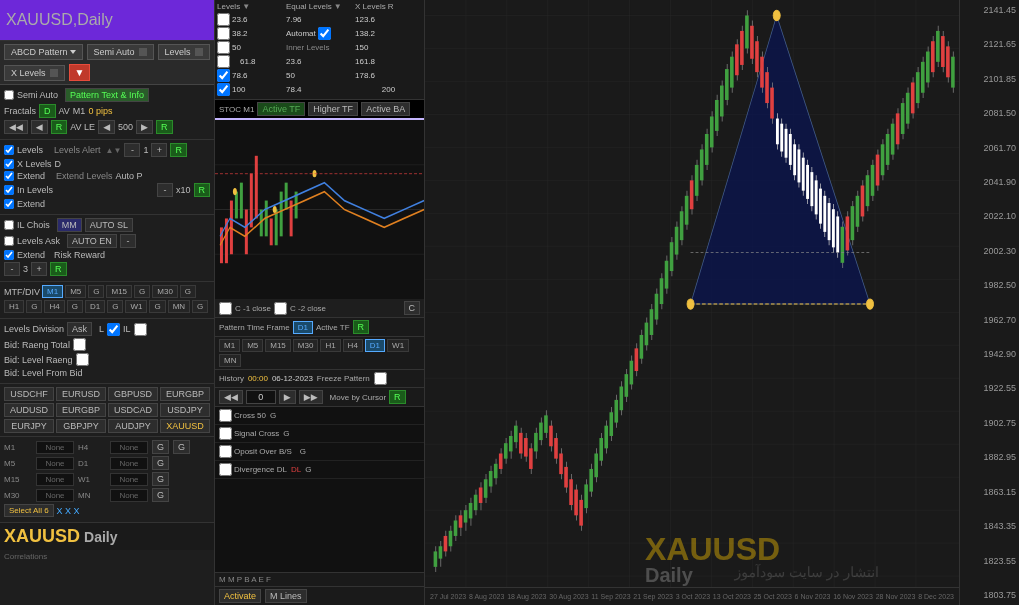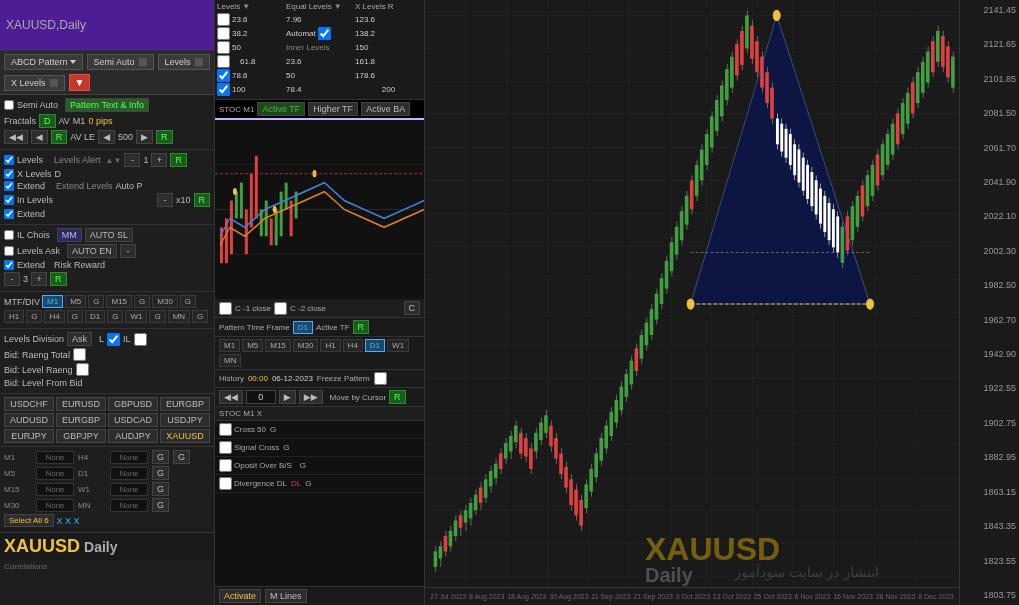--- a/index.html
+++ b/index.html
@@ -23,23 +23,23 @@
     .left-panel {
       width: 215px;
       height: 605px;
       background: #1e1e1e;
       border-right: 1px solid #333;
       display: flex;
       flex-direction: column;
       flex-shrink: 0;
     }
     .title-bar {
-      background: #4c1d95;
-      padding: 18px 6px;
-      font-size: 12px;
+      background: #6d28d9;
+      padding: 11px 6px;
+      font-size: 16px;
       color: #aaa;
       border-bottom: 1px solid #333;
     }
     .toolbar {
       background: #2a2a2a;
       display: flex;
       align-items: center;
       padding: 3px 4px;
       gap: 4px;
       border-bottom: 1px solid #444;
@@ -695,23 +695,20 @@
     <div style="display:flex;align-items:center;gap:3px;padding:2px 4px;border-bottom:1px solid #333;">
       <button class="small-btn">◀◀</button>
       <input class="mini-input" value="0" style="">
       <button class="small-btn">▶</button>
       <button class="small-btn">▶▶</button>
       <span style="font-size:8px;color:#aaa;margin-left:4px;">Move by Cursor</span>
       <button class="small-btn green-btn">R</button>
     </div>
 
     <div style="flex:1;background:#111;position:relative;overflow:hidden;">
-      <div style="background:#1e1e1e;display:flex;align-items:center;padding:2px 4px;font-size:8px;color:#aaa;gap:3px;border-bottom:1px solid #333;">
-        <span>STOC   M1   X</span>
-      </div>
       <div style="display:flex;align-items:center;padding:2px 4px;gap:4px;border-bottom:1px solid #222;flex-wrap:wrap;">
         <label style="display:flex;align-items:center;gap:2px;font-size:8px;color:#aaa;">
           <input type="checkbox" style="">
           <span>Cross 50</span>
         </label>
         <span style="font-size:8px;color:#aaa;">G</span>
       </div>
       <div style="display:flex;align-items:center;padding:2px 4px;gap:4px;border-bottom:1px solid #222;">
         <label style="display:flex;align-items:center;gap:2px;font-size:8px;color:#aaa;">
           <input type="checkbox" style="">
@@ -728,20 +725,23 @@
       </div>
       <div style="display:flex;align-items:center;padding:2px 4px;gap:4px;border-bottom:1px solid #222;">
         <label style="display:flex;align-items:center;gap:2px;font-size:8px;color:#aaa;">
           <input type="checkbox" style="">
           <span>Divergence DL</span>
         </label>
         <span style="font-size:8px;color:#e04040;">DL</span>
         <span style="font-size:8px;color:#aaa;">G</span>
       </div>
 
+      <div style="display:flex;align-items:center;padding:2px 4px;gap:3px;position:absolute;bottom:0;left:0;right:0;background:#1a1a1a;border-top:1px solid #333;">
+        <span style="font-size:8px;color:#888;">M  M  P  B  A  E  F</span>
+      </div>
     </div>
 
     <div style="background:#1a1a1a;display:flex;align-items:center;padding:2px 4px;border-top:1px solid #333;gap:4px;">
       <button class="small-btn" style="color:#f0c040;">
         <span>Activate</span>
       </button>
       <button class="small-btn">
         <span>M Lines</span>
       </button>
     </div>

